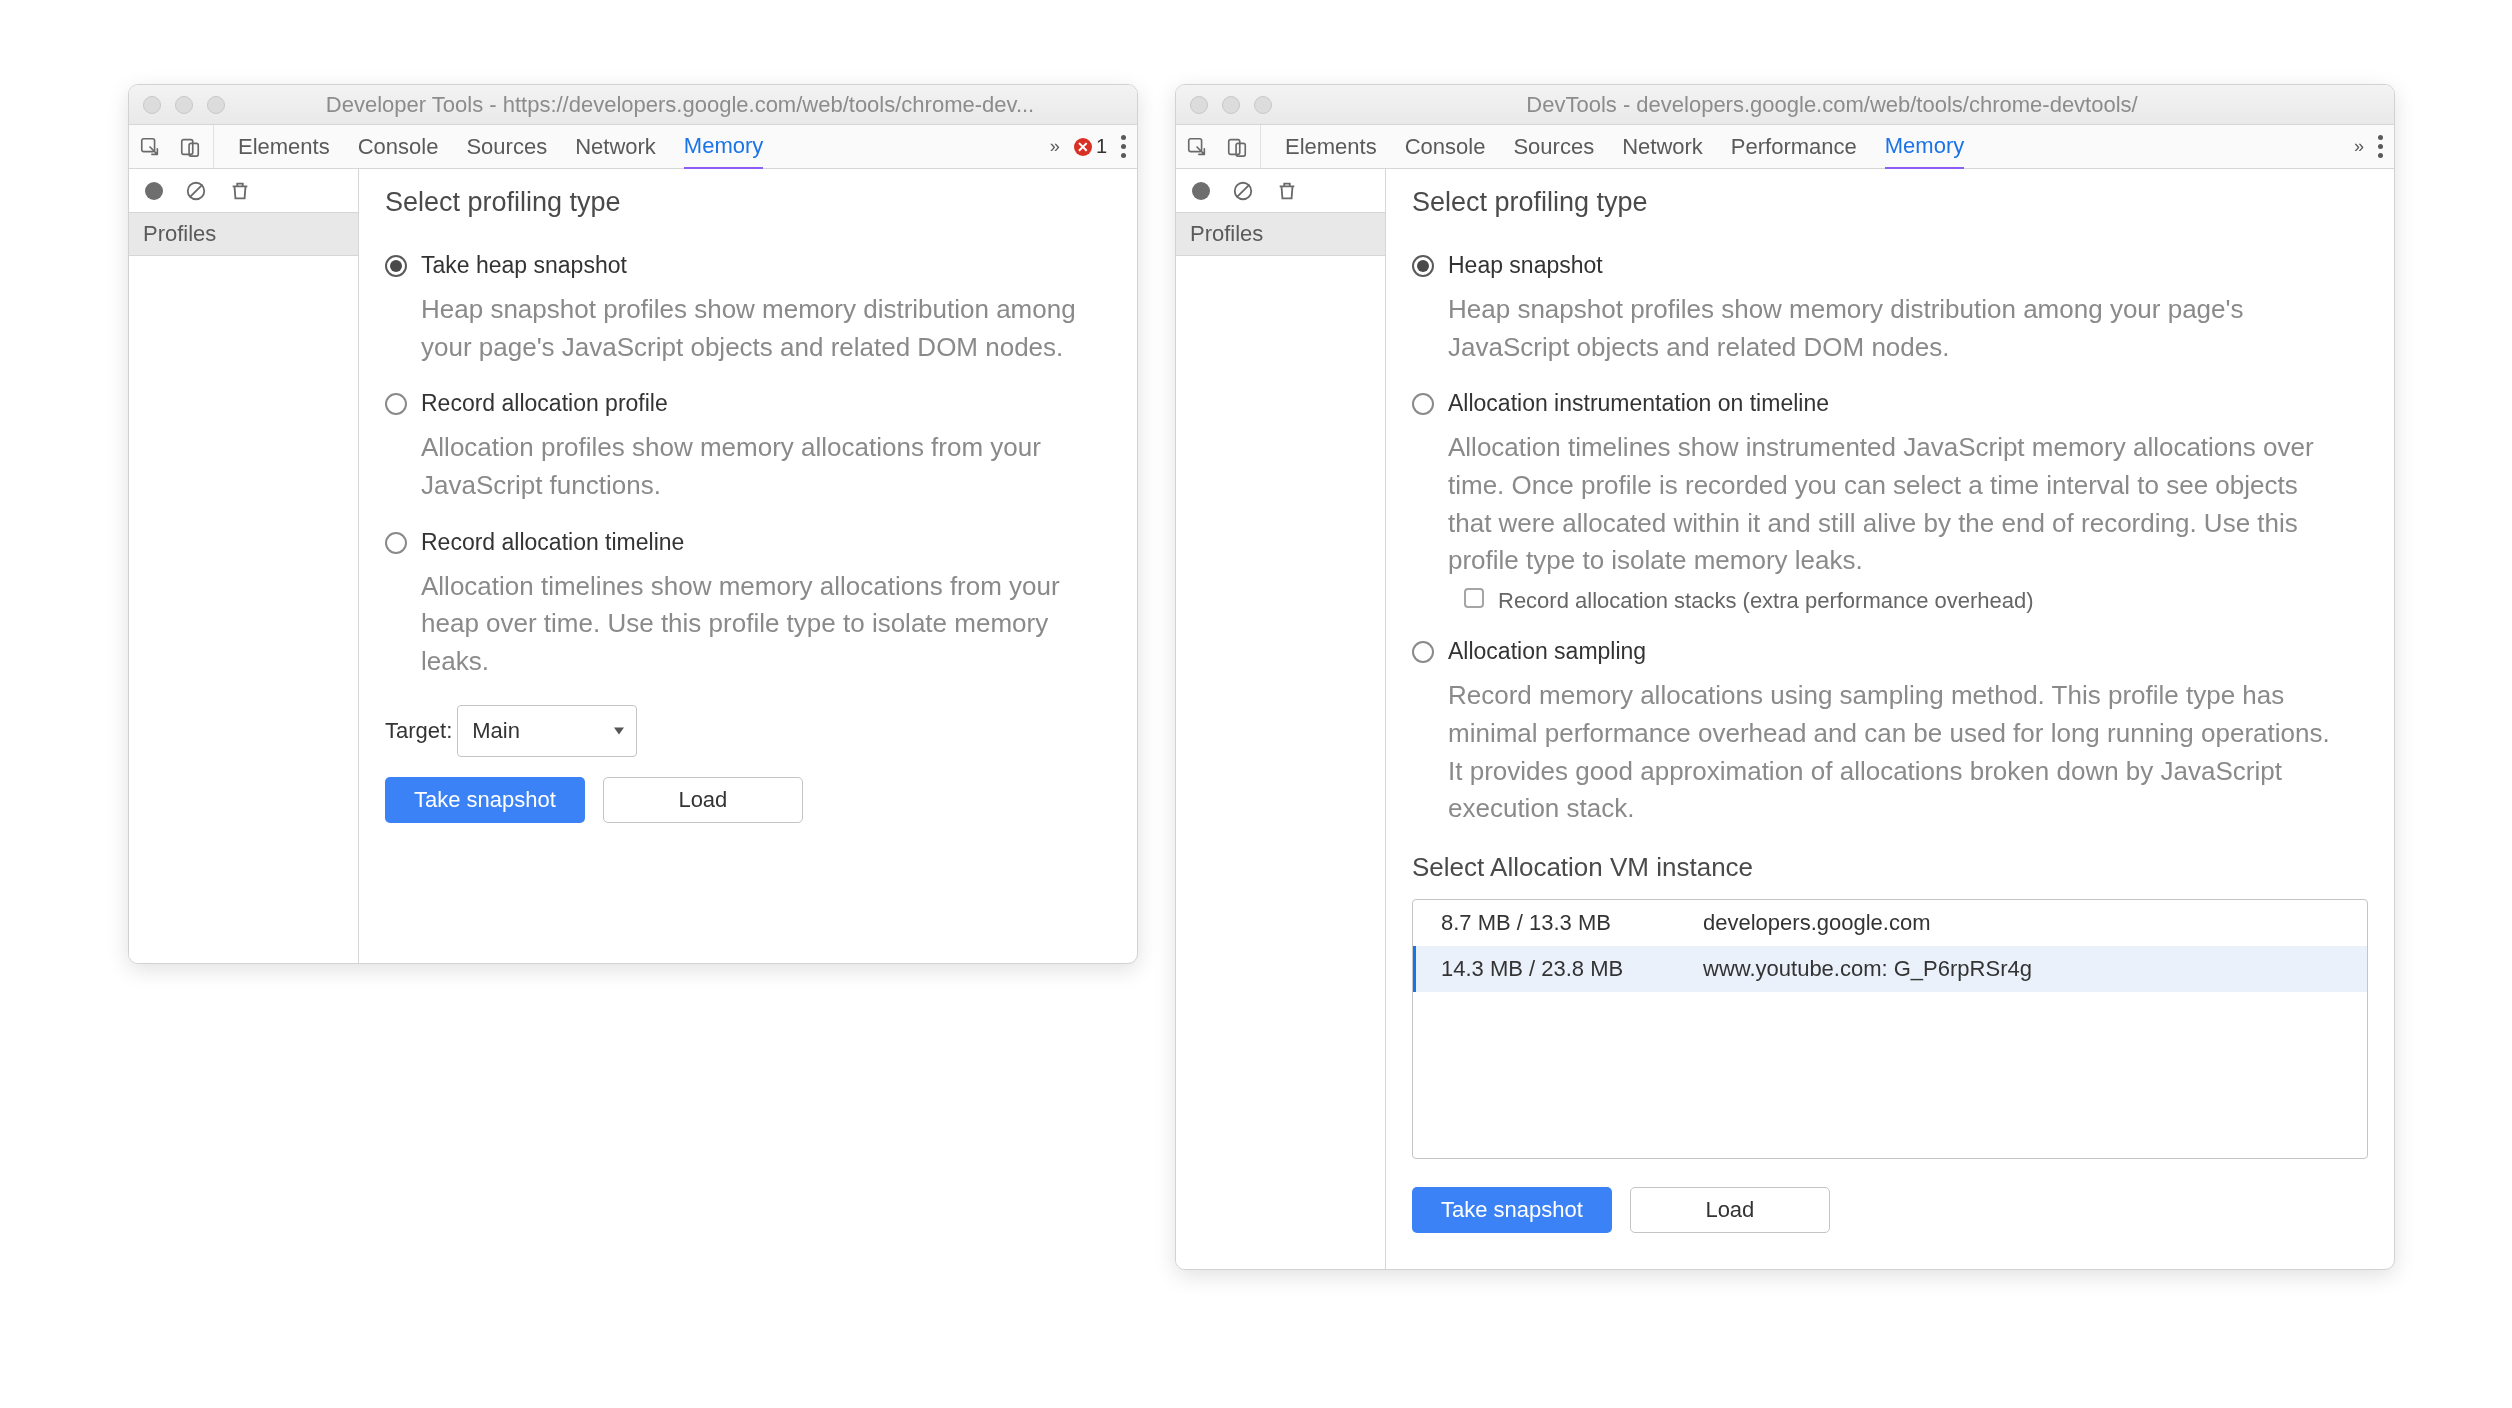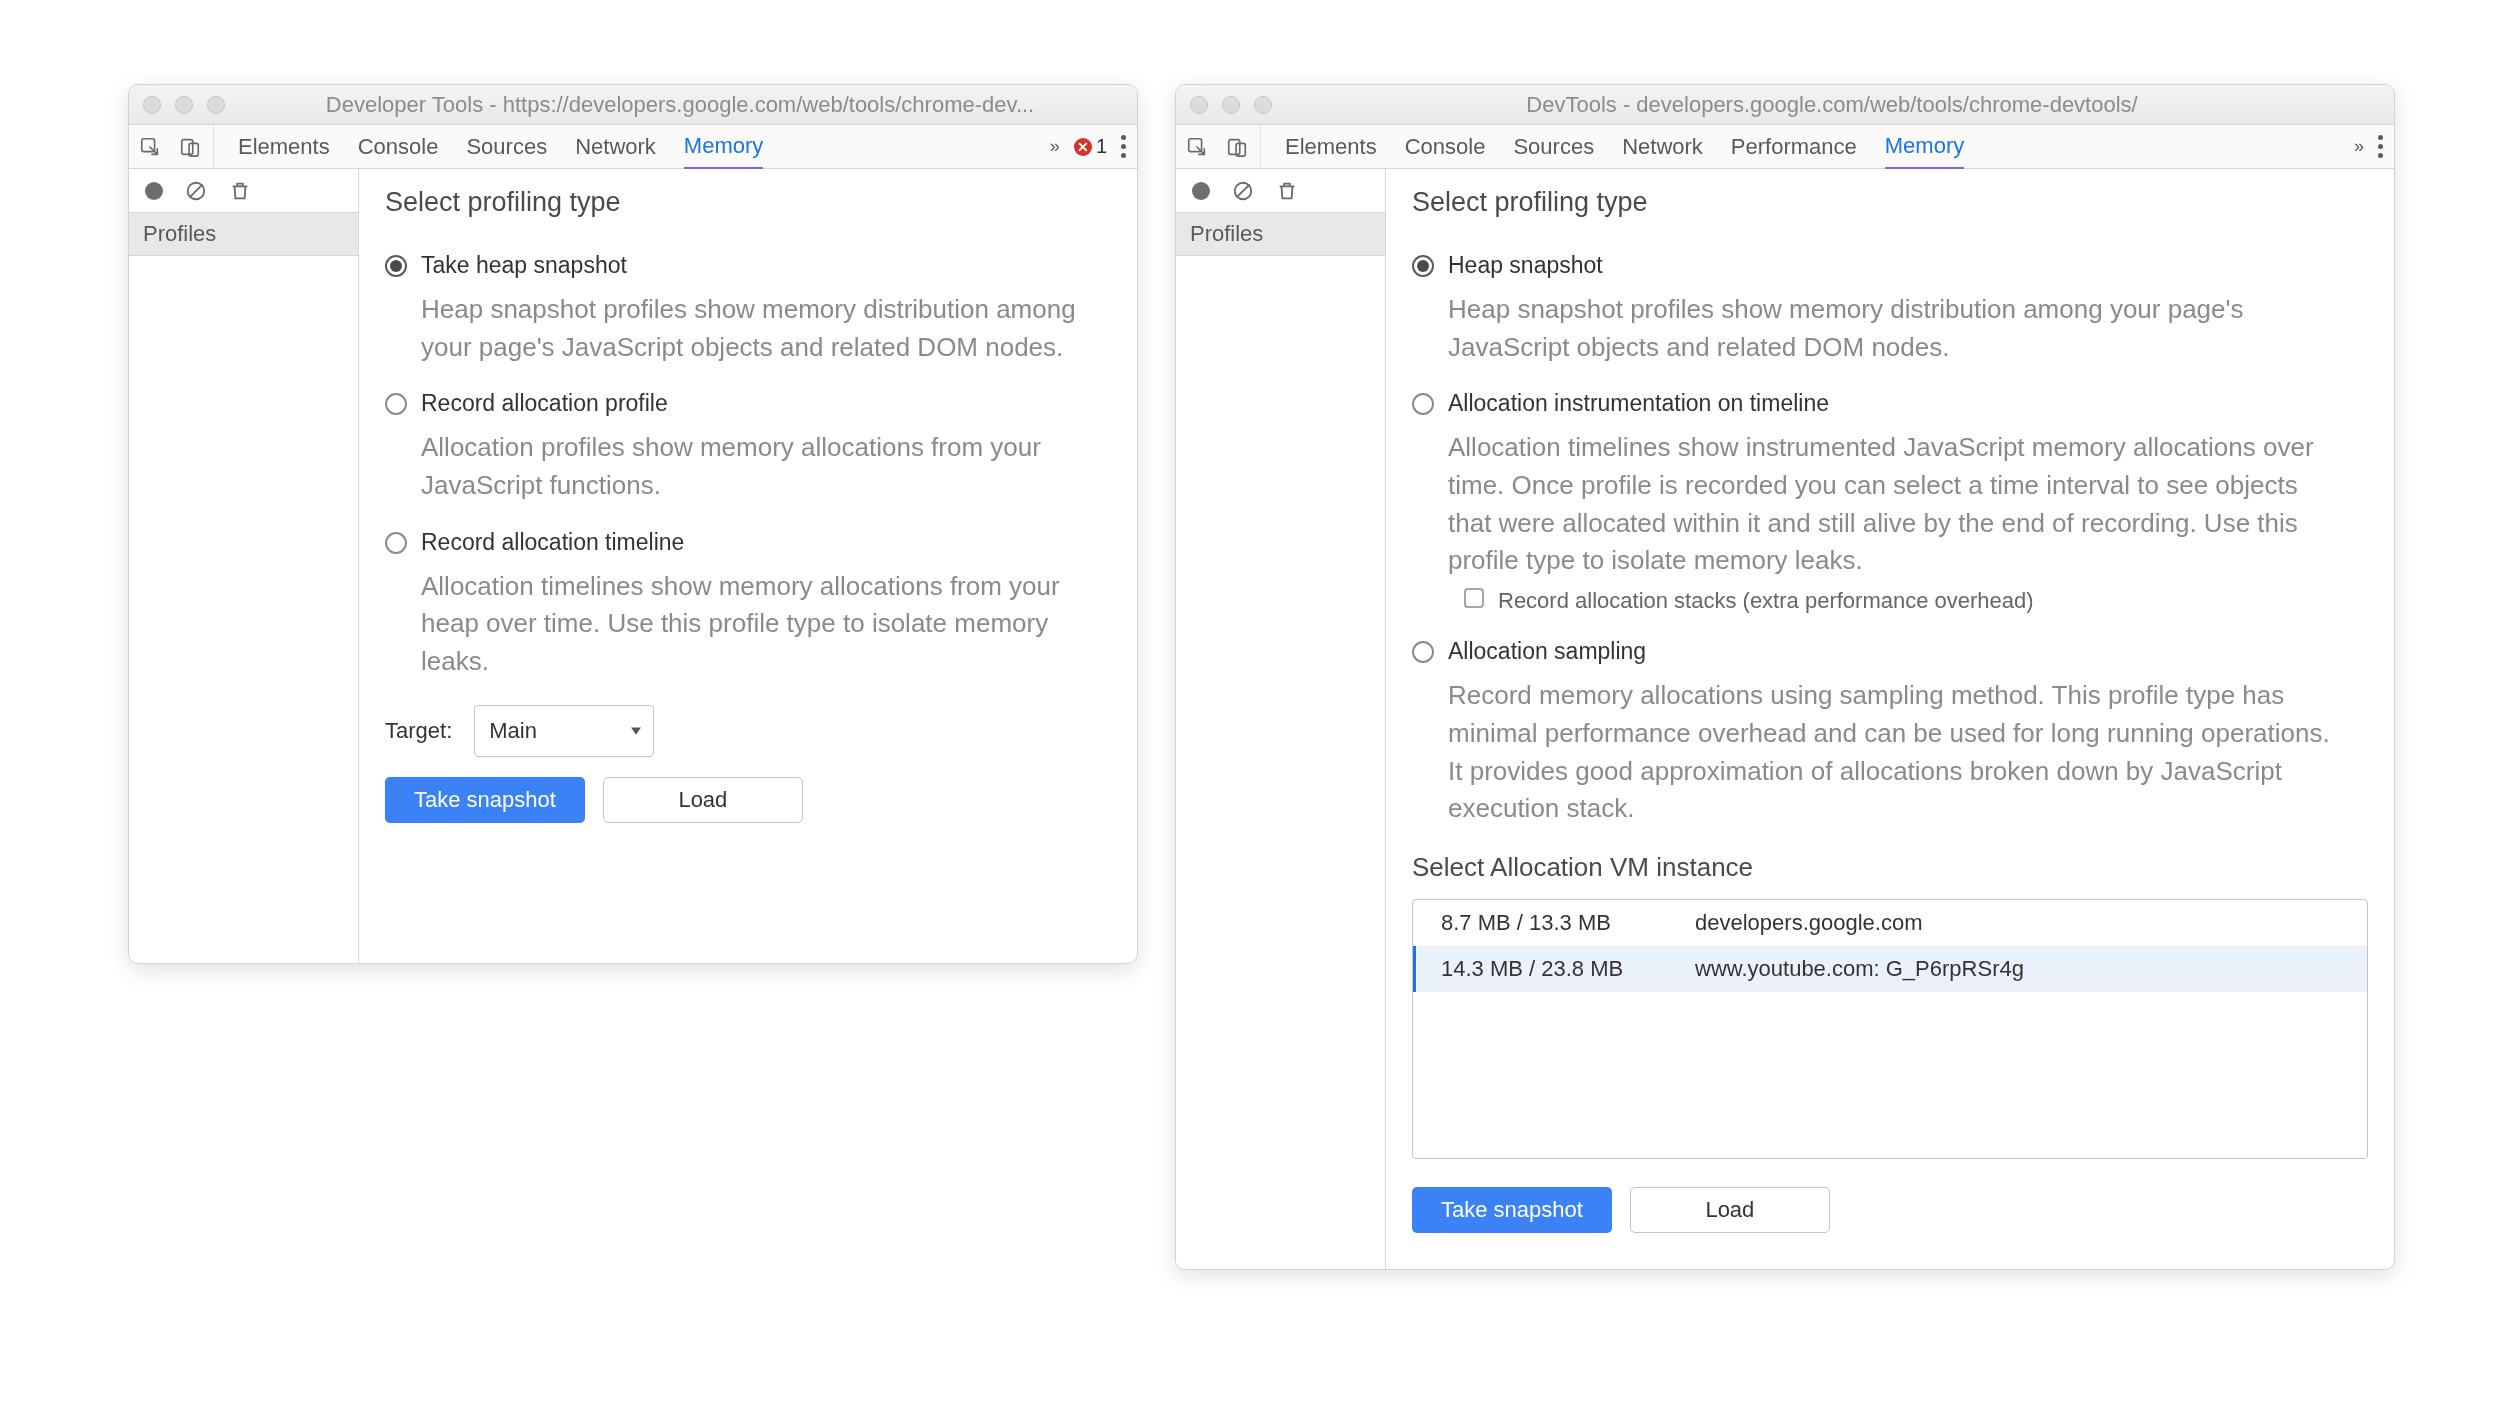--- a/index.html
+++ b/index.html
@@ -81,30 +81,30 @@
   .main h2 { font-size:27px; font-weight:400; color:#4a4a4a; margin-bottom:34px; }
   .opt { display:flex; gap:14px; margin-bottom:24px; }
   .radio { width:22px; height:22px; border-radius:50%; border:2px solid #8a8a8a; flex-shrink:0; display:flex; align-items:center; justify-content:center; margin-top:3px; }
   .radio.on { border-color:#5a5a5a; }
   .radio.on::after { content:""; width:12px; height:12px; border-radius:50%; background:#4a4a4a; }
   .opt .text label { font-size:23px; color:#333; }
   .opt .text p { font-size:26px; color:#8a8a8a; margin-top:12px; line-height:1.45; max-width:760px; }
   .sub-check { display:flex; gap:14px; margin:6px 0 24px 52px; }
   .check { width:20px; height:20px; border:2px solid #a5a5a5; border-radius:4px; }
   .sub-check span { font-size:22px; color:#666; }
-  .tgt-row { display:flex; align-items:center; gap:22px; margin:12px 0 20px 0; font-size:22px; }
+  .tgt-row { display:flex; align-items:center; gap:5px; margin:12px 0 20px 0; font-size:22px; }
   .select { border:1px solid #c4c4c4; background:#fff; height:52px; padding:0 34px 0 14px; border-radius:4px; font-size:22px; color:#333; position:relative; display:flex; align-items:center; min-width:180px; }
   .select::after { content:""; position:absolute; right:12px; top:50%; transform:translateY(-50%); border-left:5px solid transparent; border-right:5px solid transparent; border-top:7px solid #555; }
   .btn-row { display:flex; gap:18px; }
   .btn { height:46px; padding:0 28px; border-radius:5px; font-size:22px; display:flex; align-items:center; justify-content:center; cursor:pointer; border:1px solid transparent; }
   .btn.primary { background:#3b82f6; color:#fff; }
   .btn.secondary { background:#fff; color:#333; border:1px solid #c4c4c4; min-width:200px; }
   .vm-head { font-size:26px; font-weight:400; color:#4a4a4a; margin:10px 0 16px 0; }
   .vm-box { border:1px solid #c4c4c4; border-radius:4px; min-height:260px; background:#fff; }
-  .vm-row { display:flex; gap:24px; padding:10px 28px; font-size:22px; color:#333; border-bottom:0; }
+  .vm-row { display:flex; gap:32px; padding:10px 28px; font-size:22px; color:#333; border-bottom:0; }
   .vm-row.selected { background:#eaf1fb; box-shadow:inset 3px 0 0 #1a73e8; }
   .vm-row .mem { width:230px; }
   .main.wide .opt .text p { max-width:900px; }
   .window.left { left:128px; top:84px; width:1010px; height:880px; }
   .window.right { left:1175px; top:84px; width:1220px; height:1186px; }
 </style>
 </head>
 <body>
 
 <div class="window left">

